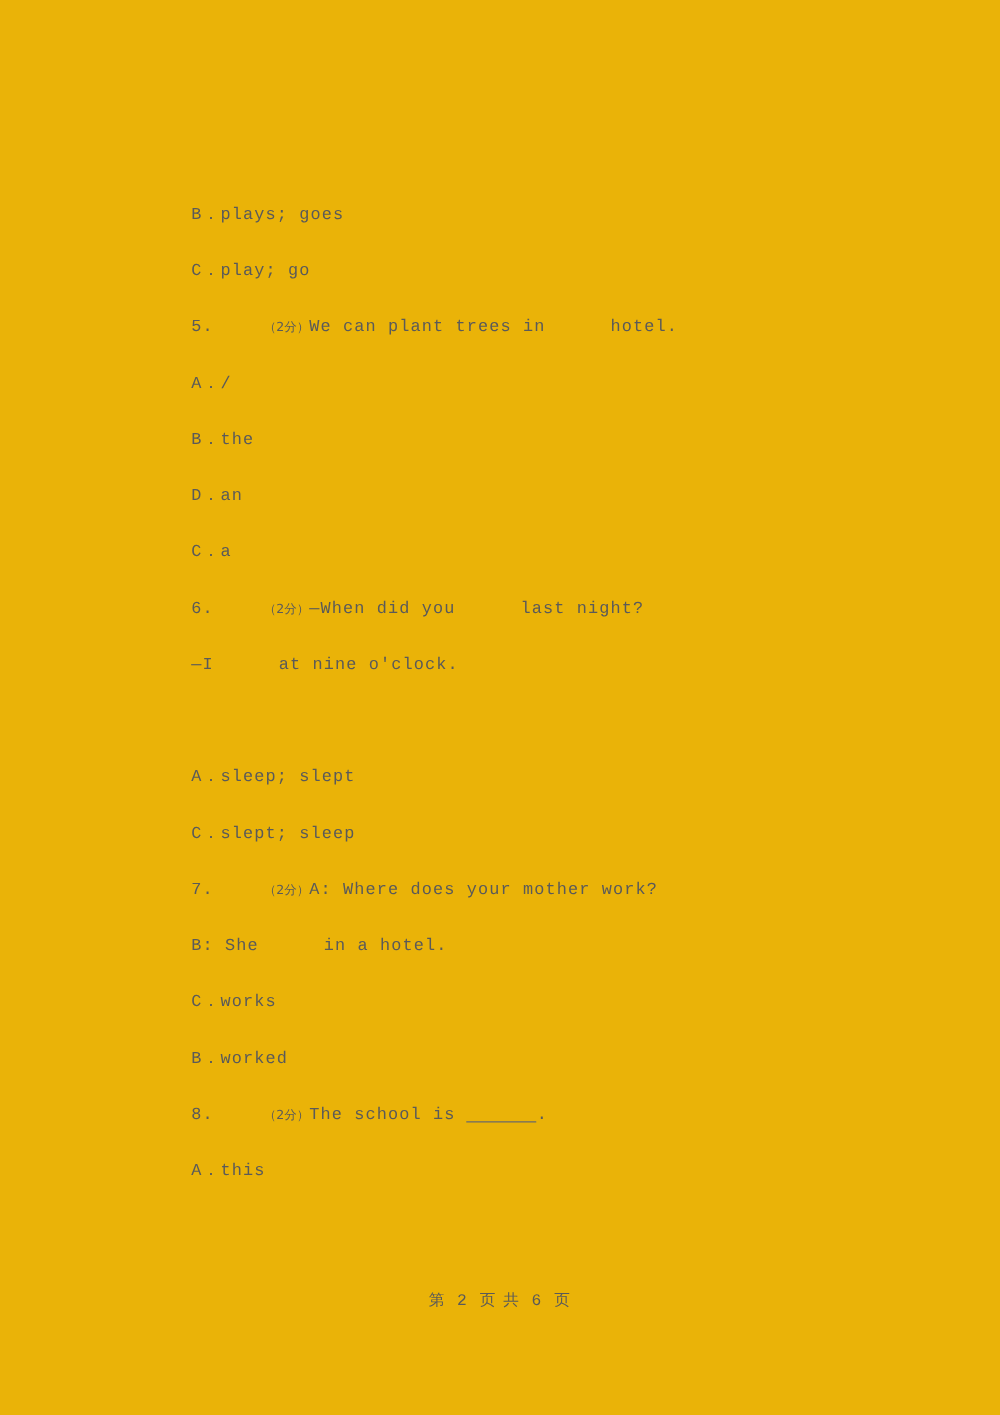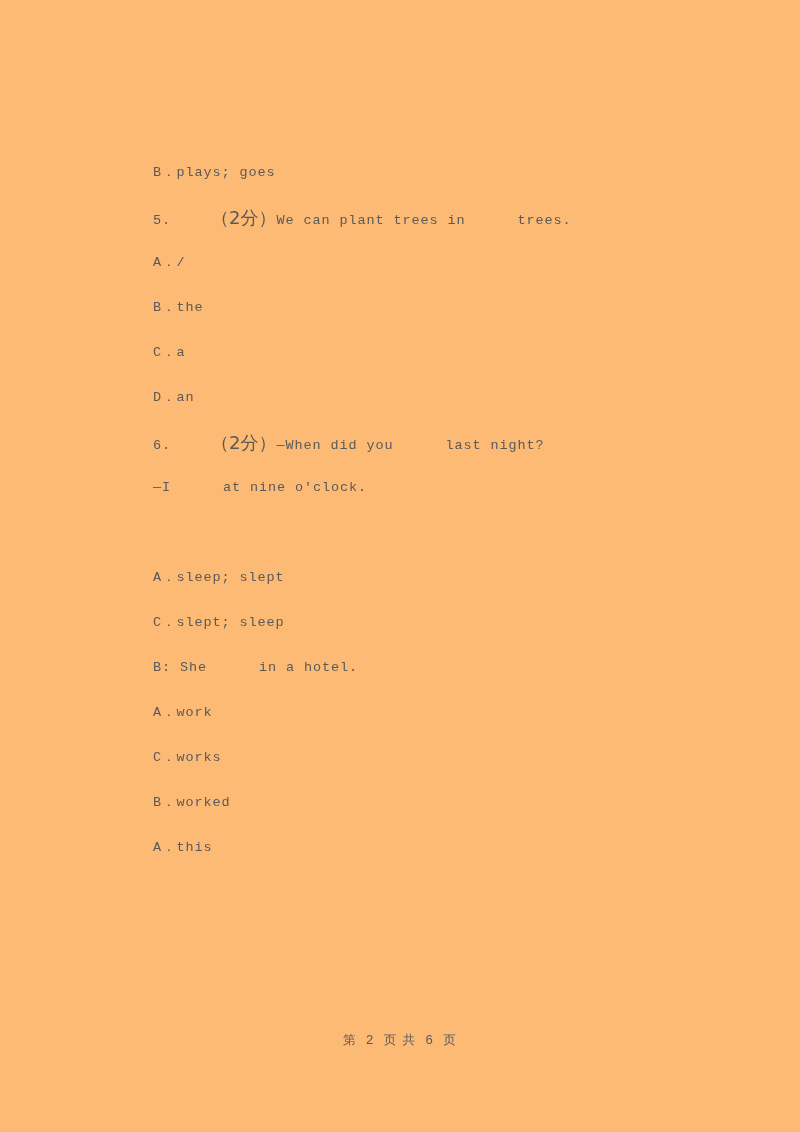--- a/index.html
+++ b/index.html
@@ -15,21 +15,21 @@
     font-family: "Liberation Mono", "DejaVu Sans Mono", monospace;
     color: #585858;
     -webkit-font-smoothing: antialiased;
   }
 
   .page {
     position: absolute;
     left: 0; top: 0;
     width: 800px;
     height: 1132px;
-    background: #fdba74;
+    background: #eab308;
   }
 
   .content {
     position: absolute;
     left: 99px;
     top: 105px;
     width: 640px;
   }
 
   .line {
@@ -48,21 +48,21 @@
   .qnum {
     letter-spacing: 0.9px;
   }
 
   .score {
     letter-spacing: 0.4px;
   }
 
   .cn {
     font-family: "DejaVu Sans", sans-serif;
-    font-size: 18px;
+    font-size: 10px;
     letter-spacing: 0px;
   }
 
   .gap {
     display: inline-block;
     width: 52px;
   }
 
   .gap-sm {
     display: inline-block;
@@ -100,40 +100,43 @@
 <body>
 
 <div class="page">
 
   <div class="content">
 
     <div class="line">
       <span>B．plays; goes</span>
     </div>
 
+    <div class="line">
+      <span>C．play; go</span>
+    </div>
 
 
     <div class="line">
-      <span class="qnum">5.</span><span class="gap-sm"></span><span class="cn score">（2分）</span><span>We can plant trees in</span><span class="gap"></span><span>trees.</span>
+      <span class="qnum">5.</span><span class="gap-sm"></span><span class="cn score">（2分）</span><span>We can plant trees in</span><span class="gap"></span><span>hotel.</span>
     </div>
 
     <div class="line">
       <span>A．/</span>
     </div>
 
     <div class="line">
       <span>B．the</span>
     </div>
 
     <div class="line">
-      <span>C．a</span>
+      <span>D．an</span>
     </div>
 
     <div class="line">
-      <span>D．an</span>
+      <span>C．a</span>
     </div>
 
     <div class="line">
       <span class="qnum">6.</span><span class="gap-sm"></span><span class="cn score">（2分）</span><span>—When did you</span><span class="gap"></span><span>last night?</span>
     </div>
 
     <div class="line">
       <span>—I</span><span class="gap"></span><span>at nine o'clock.</span>
     </div>
 
@@ -143,37 +146,40 @@
 
     <div class="line">
       <span>A．sleep; slept</span>
     </div>
 
 
     <div class="line">
       <span>C．slept; sleep</span>
     </div>
 
+    <div class="line">
+      <span class="qnum">7.</span><span class="gap-sm"></span><span class="cn score">（2分）</span><span>A: Where does your mother work?</span>
+    </div>
 
     <div class="line">
       <span>B: She</span><span class="gap"></span><span>in a hotel.</span>
     </div>
 
-    <div class="line">
-      <span>A．work</span>
-    </div>
 
     <div class="line">
       <span>C．works</span>
     </div>
 
     <div class="line">
       <span>B．worked</span>
     </div>
 
+    <div class="line">
+      <span class="qnum">8.</span><span class="gap-sm"></span><span class="cn score">（2分）</span><span>The school is</span> <span class="blankline"></span><span>.</span>
+    </div>
 
     <div class="line">
       <span>A．this</span>
     </div>
 
   </div>
 
   <div class="footer">
     <span class="cnf">第</span>
     <span class="numf">2</span>

